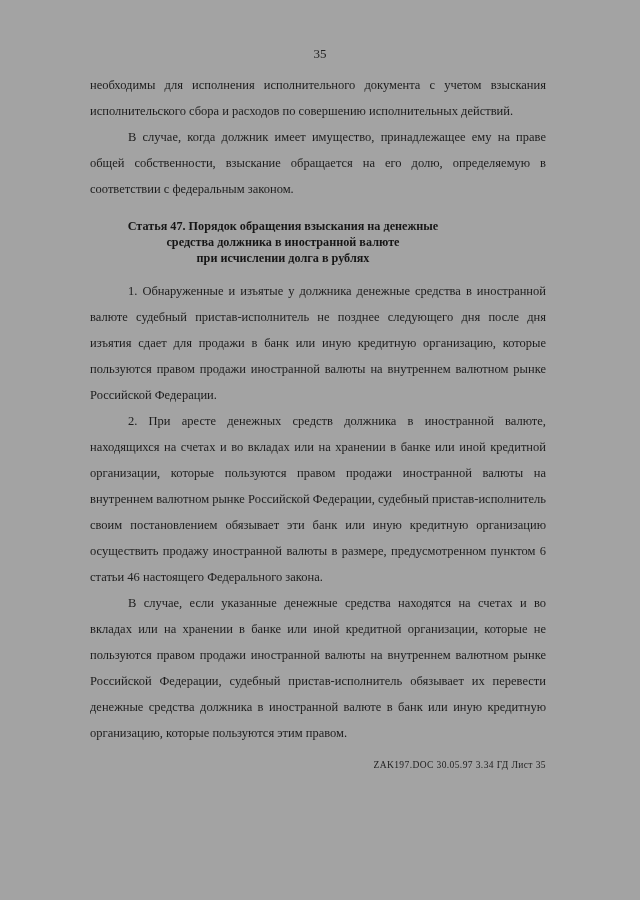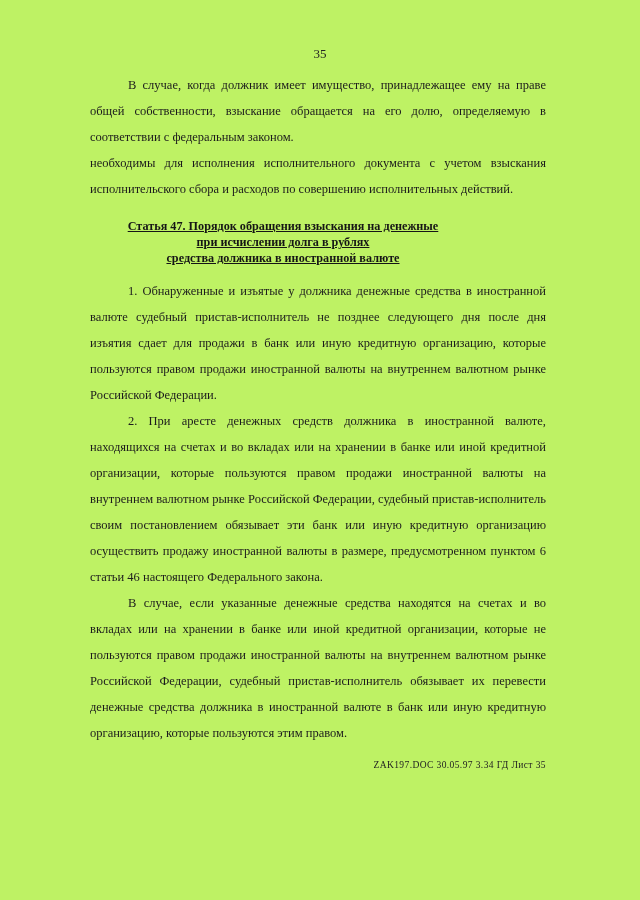--- a/index.html
+++ b/index.html
@@ -8,21 +8,21 @@
     width: 640px;
     height: 900px;
     background: #ffffff;
     font-family: "Liberation Serif", serif;
     color: #1c1c1c;
   }
   .page {
     position: relative;
     width: 640px;
     height: 900px;
-    background: #bef264;
+    background: #a3a3a3;
     overflow: hidden;
   }
   .page-number {
     position: absolute;
     top: 46px;
     left: 0;
     width: 100%;
     text-align: center;
     font-size: 13px;
     color: #222;
@@ -42,49 +42,48 @@
   }
   p.indent { text-indent: 38px; }
   .heading {
     margin: 16px 0 12px 0;
     padding-right: 70px;
     text-align: center;
     font-weight: bold;
     font-size: 12.2px;
     line-height: 16px;
     color: #151515;
-    text-decoration: underline;
   }
   .footer {
     position: absolute;
     top: 760px;
     right: 94px;
     font-size: 9.5px;
     font-weight: normal;
     letter-spacing: 0.4px;
     color: #222;
   }
 </style>
 </head>
 <body>
 
 <div class="page">
 
   <div class="page-number">35</div>
 
   <div class="content">
 
+    <p class="body-par">необходимы для исполнения исполнительного документа с учетом взыскания исполнительского сбора и расходов по совершению исполнительных действий.</p>
+
     <p class="body-par indent">В случае, когда должник имеет имущество, принадлежащее ему на праве общей собственности, взыскание обращается на его долю, определяемую в соответствии с федеральным законом.</p>
-
-    <p class="body-par">необходимы для исполнения исполнительного документа с учетом взыскания исполнительского сбора и расходов по совершению исполнительных действий.</p>
 
     <div class="heading">
       <div>Статья 47. Порядок обращения взыскания на денежные</div>
+      <div>средства должника в иностранной валюте</div>
       <div>при исчислении долга в рублях</div>
-      <div>средства должника в иностранной валюте</div>
     </div>
 
     <p class="body-par indent">1. Обнаруженные и изъятые у должника денежные средства в иностранной валюте судебный пристав-исполнитель не позднее следующего дня после дня изъятия сдает для продажи в банк или иную кредитную организацию, которые пользуются правом продажи иностранной валюты на внутреннем валютном рынке Российской Федерации.</p>
 
     <p class="body-par indent">2. При аресте денежных средств должника в иностранной валюте, находящихся на счетах и во вкладах или на хранении в банке или иной кредитной организации, которые пользуются правом продажи иностранной валюты на внутреннем валютном рынке Российской Федерации, судебный пристав-исполнитель своим постановлением обязывает эти банк или иную кредитную организацию осуществить продажу иностранной валюты в размере, предусмотренном пунктом 6 статьи 46 настоящего Федерального закона.</p>
 
     <p class="body-par indent">В случае, если указанные денежные средства находятся на счетах и во вкладах или на хранении в банке или иной кредитной организации, которые не пользуются правом продажи иностранной валюты на внутреннем валютном рынке Российской Федерации, судебный пристав-исполнитель обязывает их перевести денежные средства должника в иностранной валюте в банк или иную кредитную организацию, которые пользуются этим правом.</p>
 
   </div>
 

